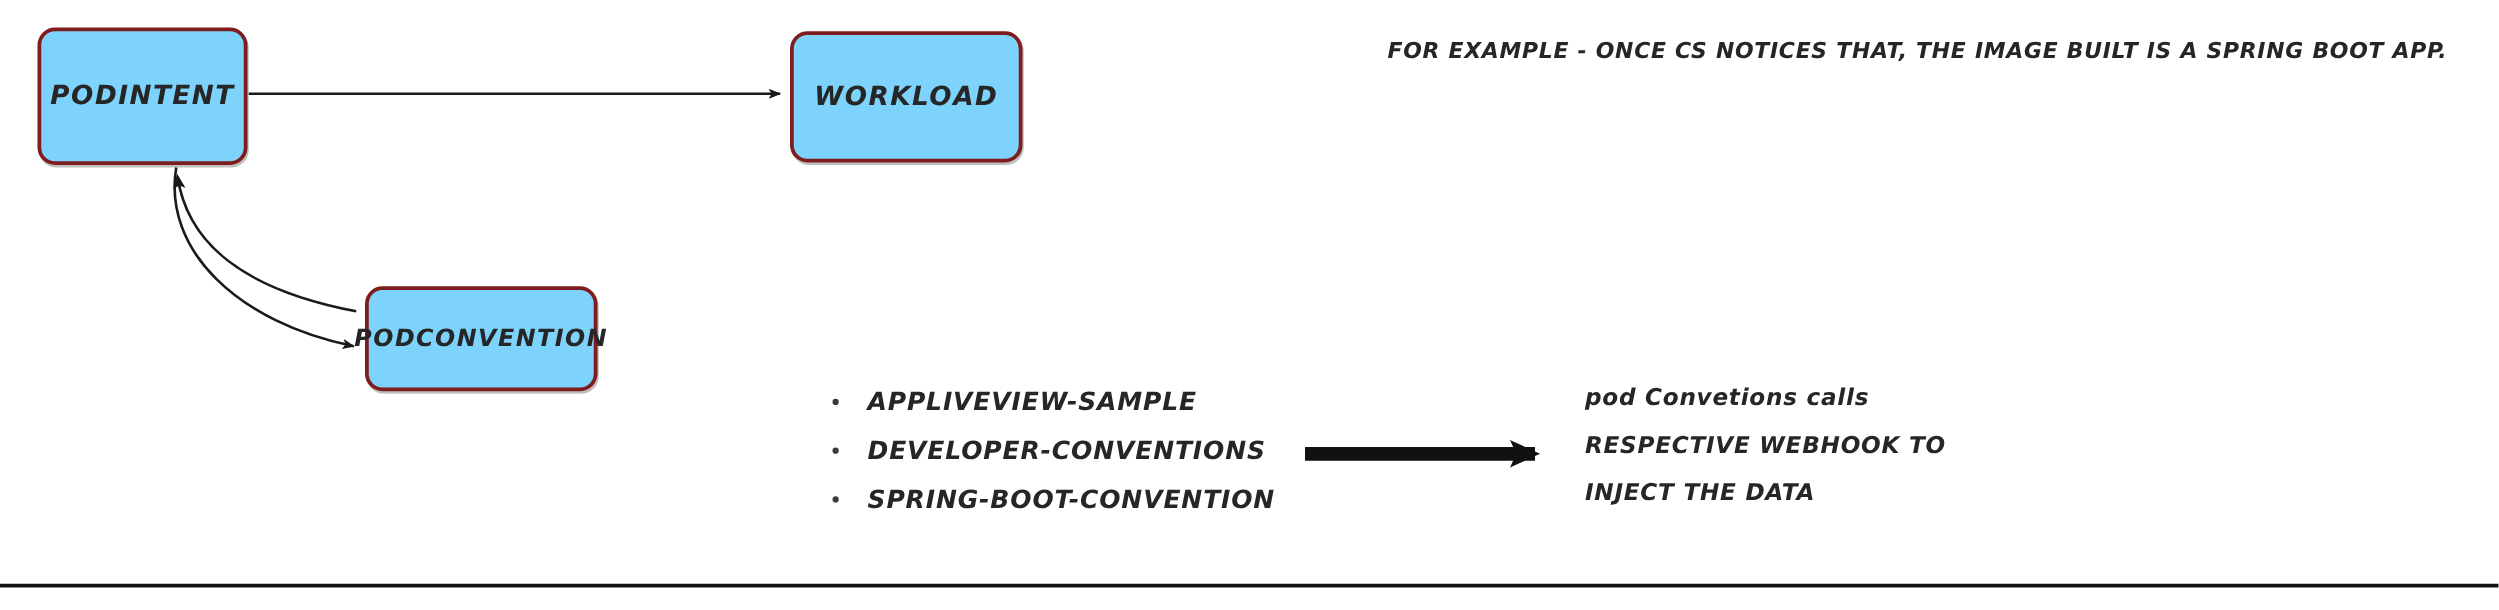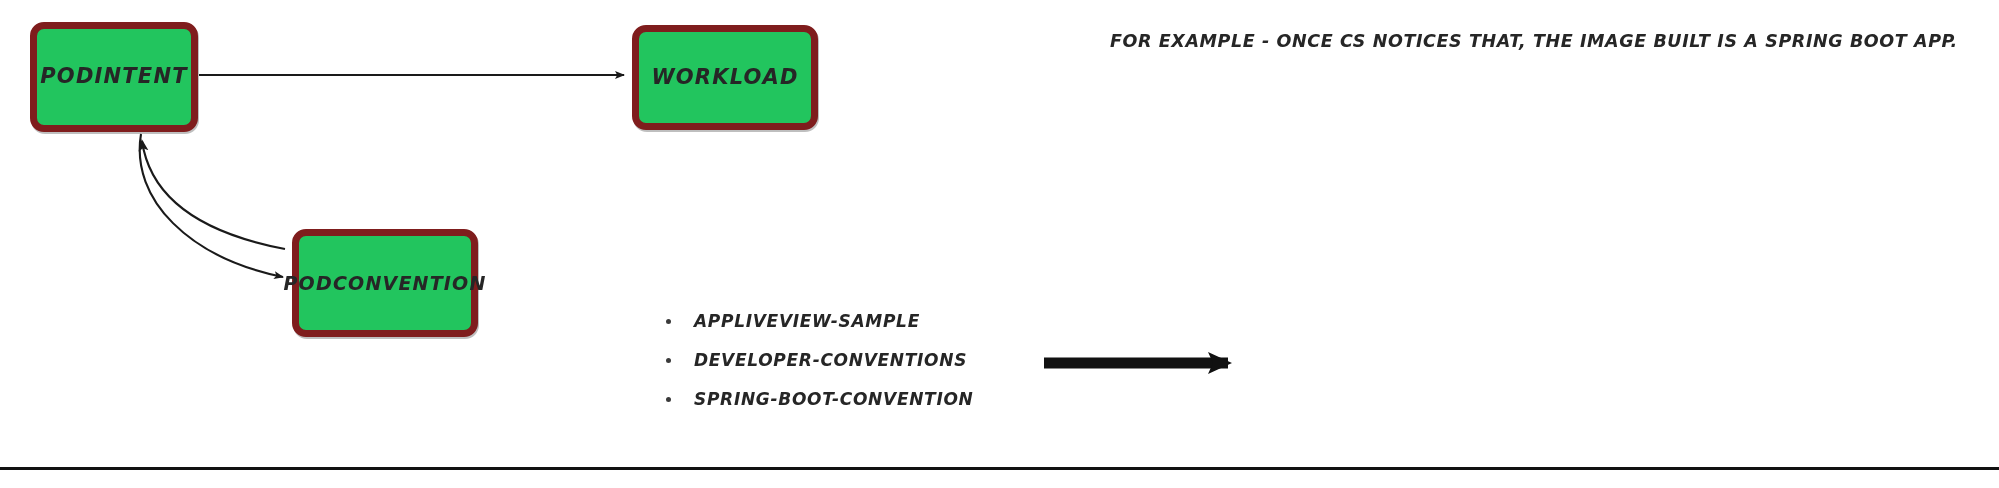--- a/index.html
+++ b/index.html
@@ -19,22 +19,22 @@
   }
   .svg-layer {
     position: absolute;
     left: 0;
     top: 0;
     width: 1999px;
     height: 488px;
   }
   .node-box {
     position: absolute;
-    background: #22c55e;
-    border: 7px solid #7f1d1d;
+    background: #7dd3fc;
+    border: 3px solid #7f1d1d;
     border-radius: 14px;
     box-sizing: border-box;
     display: flex;
     align-items: center;
     justify-content: center;
     box-shadow: 1px 2px 0 rgba(0,0,0,0.25);
   }
   .node-label {
     font-family: "DejaVu Sans", sans-serif;
     font-weight: bold;
@@ -42,21 +42,21 @@
     font-size: 21px;
     letter-spacing: 1.2px;
     color: #262626;
     text-transform: uppercase;
     text-align: center;
     line-height: 1.1;
     -webkit-font-smoothing: antialiased;
   }
   #box-podintent { left: 30px; top: 22px; width: 168px; height: 110px; }
   #box-workload  { left: 632px; top: 25px; width: 186px; height: 105px; }
-  #box-podconvention { left: 292px; top: 229px; width: 186px; height: 108px; justify-content: center; }
+  #box-podconvention { left: 292px; top: 229px; width: 186px; height: 84px; justify-content: center; }
   #box-podconvention .node-label { font-size: 19px; }
 
   .hand-text {
     position: absolute;
     font-family: "DejaVu Sans", sans-serif;
     font-weight: bold;
     font-style: italic;
     color: #262626;
     text-transform: uppercase;
     letter-spacing: 0.6px;
@@ -80,21 +80,21 @@
     list-style: none;
   }
   #bullet-list li {
     position: relative;
     padding-left: 34px;
     height: 39px;
     line-height: 39px;
     font-family: "DejaVu Sans", sans-serif;
     font-weight: bold;
     font-style: italic;
-    font-size: 17px;
+    font-size: 20px;
     letter-spacing: 0.7px;
     color: #262626;
     text-transform: uppercase;
     white-space: nowrap;
   }
   #bullet-list li .bullet-dot {
     position: absolute;
     left: 6px;
     top: 17px;
     width: 5px;
@@ -172,16 +172,21 @@
     <li>
       <span class="bullet-dot"></span>
       <span>developer-conventions</span>
     </li>
     <li>
       <span class="bullet-dot"></span>
       <span>spring-boot-convention</span>
     </li>
   </ul>
 
+  <div class="hand-text" id="webhook-note">
+    <span class="line cap">pod Convetions calls</span>
+    <span class="line">respective webhook to</span>
+    <span class="line">inject the data</span>
+  </div>
 
   <div class="divider"></div>
 
 </div>
 
 </body></html>

